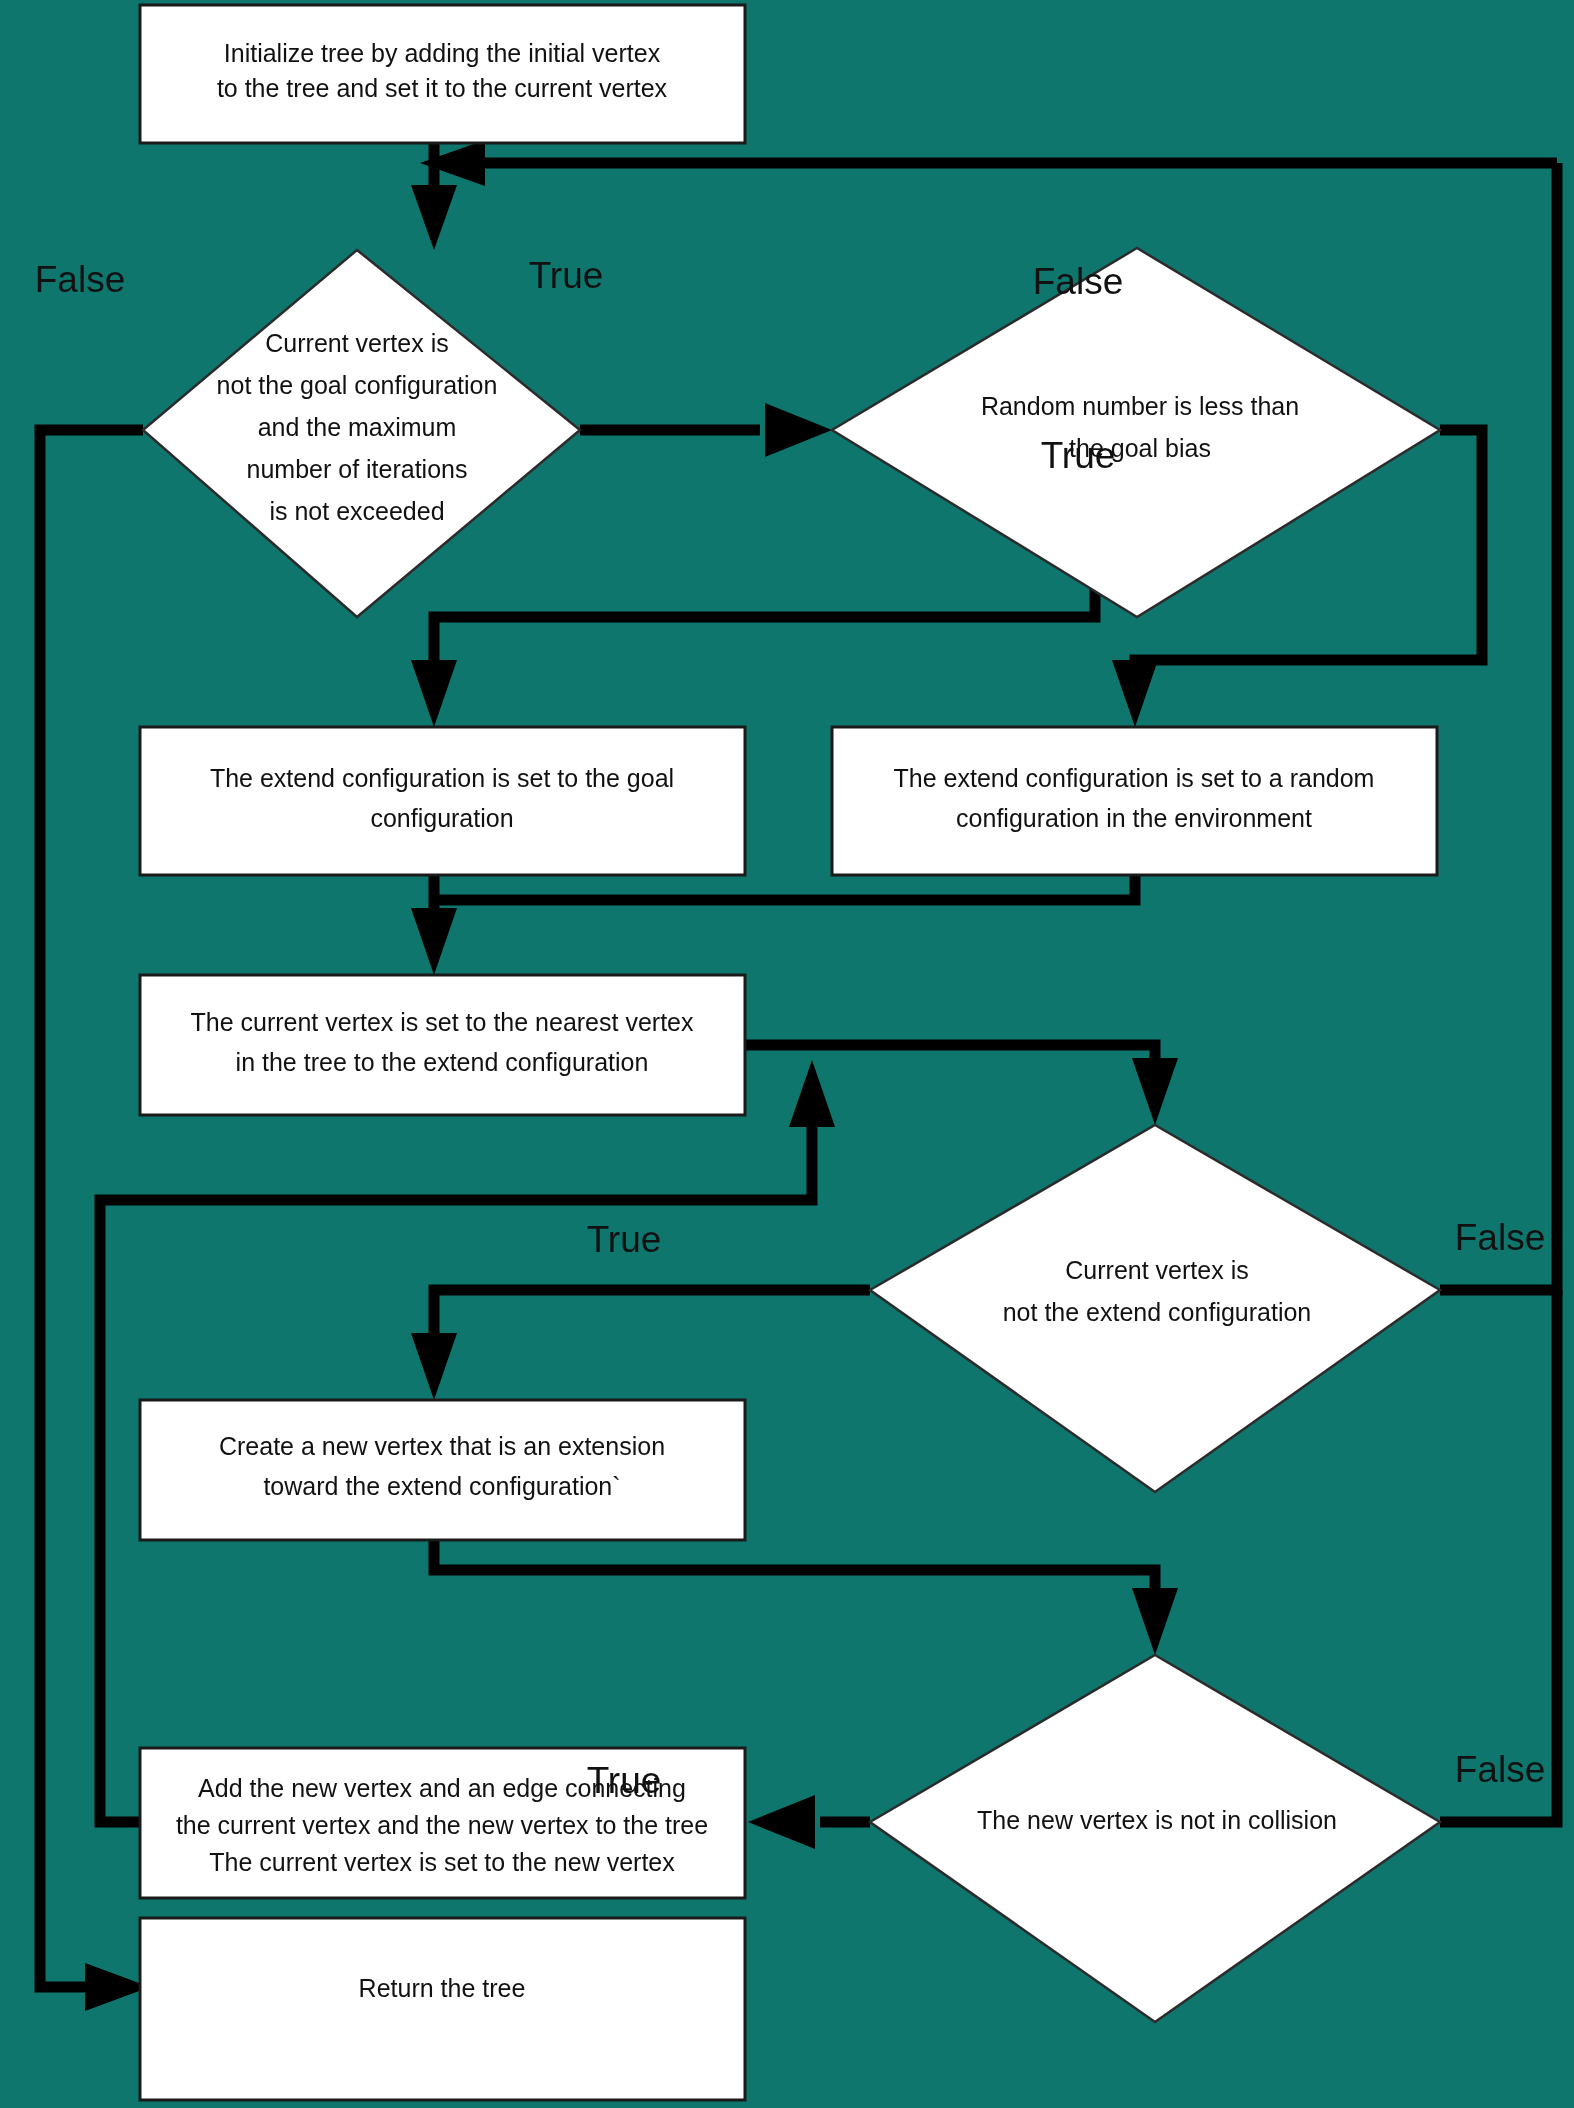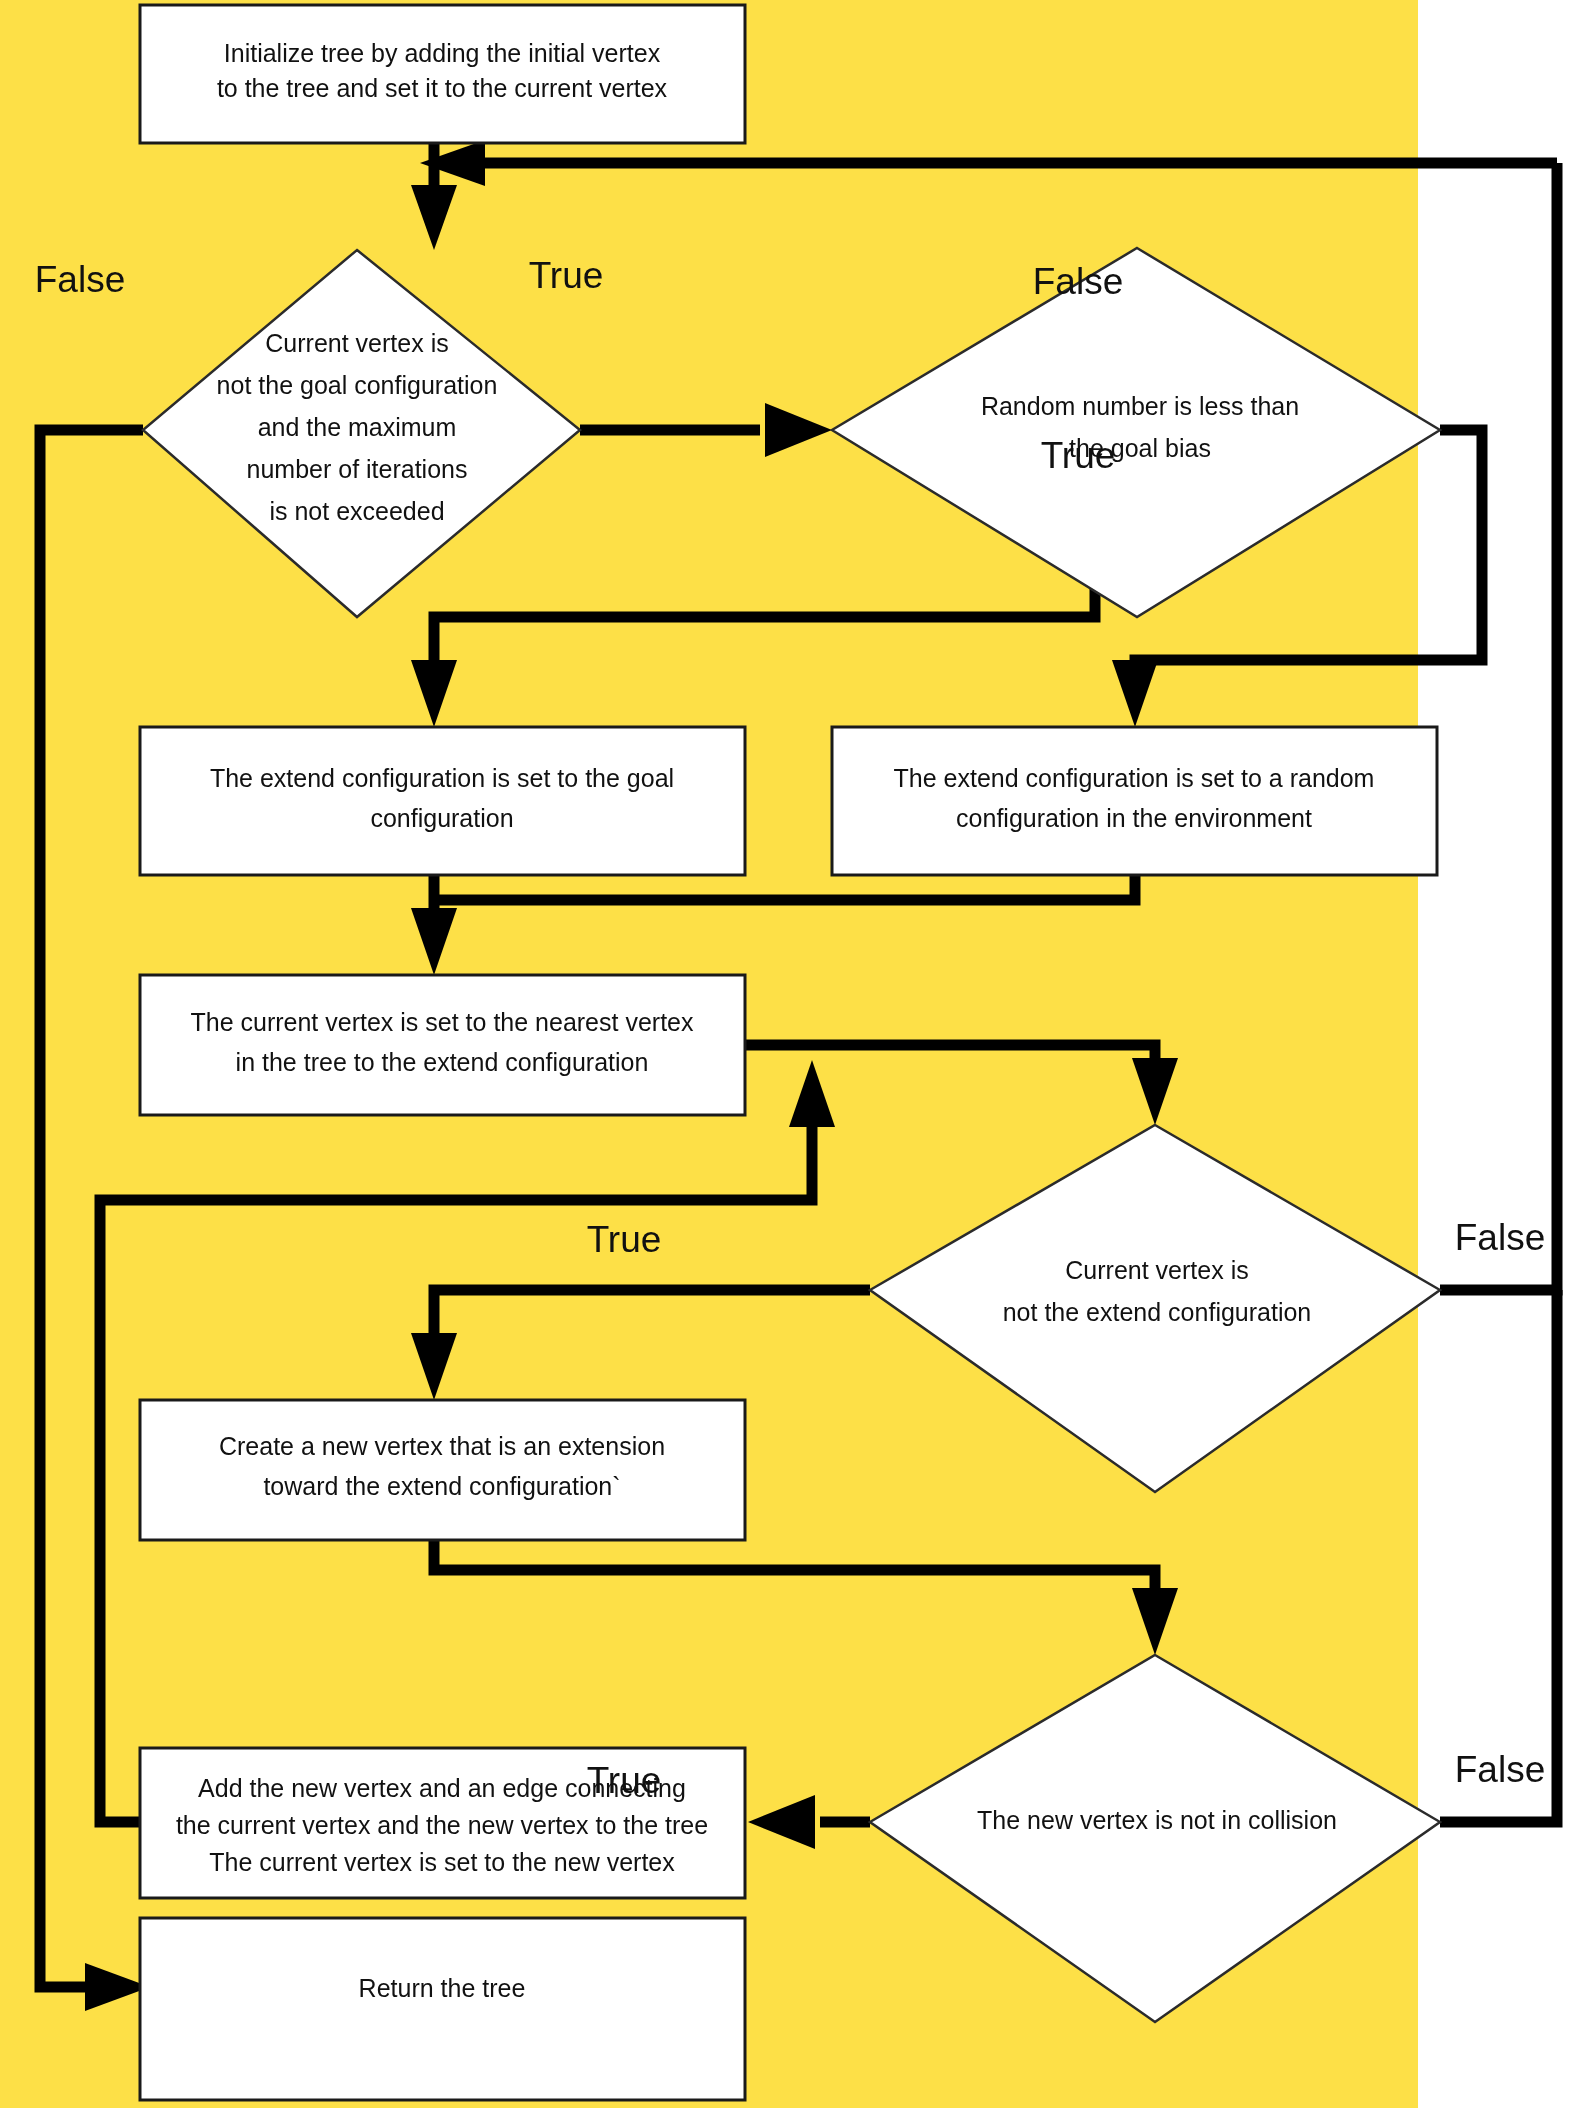--- a/index.html
+++ b/index.html
@@ -8,23 +8,23 @@
     background: #ffffff;
   }
   body {
     width: 1574px;
     height: 2108px;
     font-family: "Liberation Sans", sans-serif;
     overflow: hidden;
   }
   #flowchart-root {
     position: relative;
-    width: 1418px;
+    width: 1574px;
     height: 2108px;
-    background: #fde047;
+    background: #0f766e;
   }
   svg.chart {
     display: block;
     width: 1574px;
     height: 2108px;
   }
   .node-shape {
     fill: #ffffff;
     stroke: #1a1a1a;
     stroke-width: 3;

